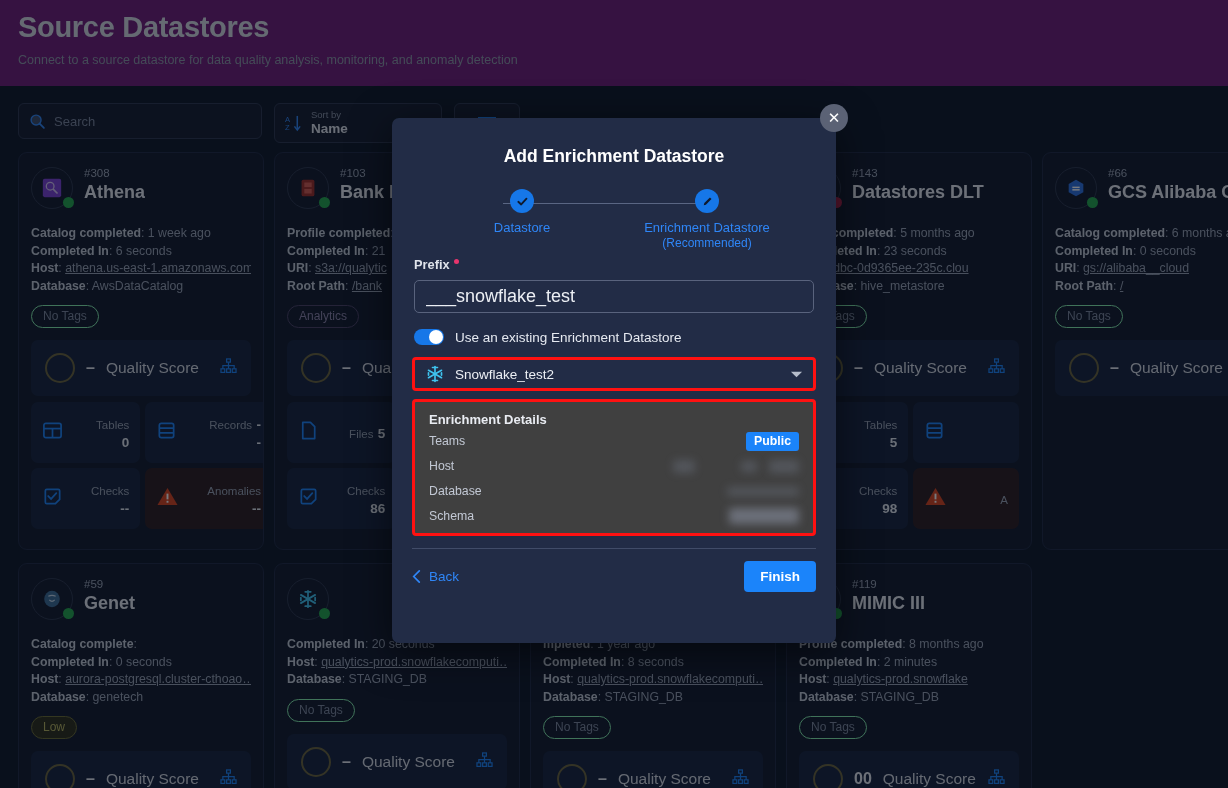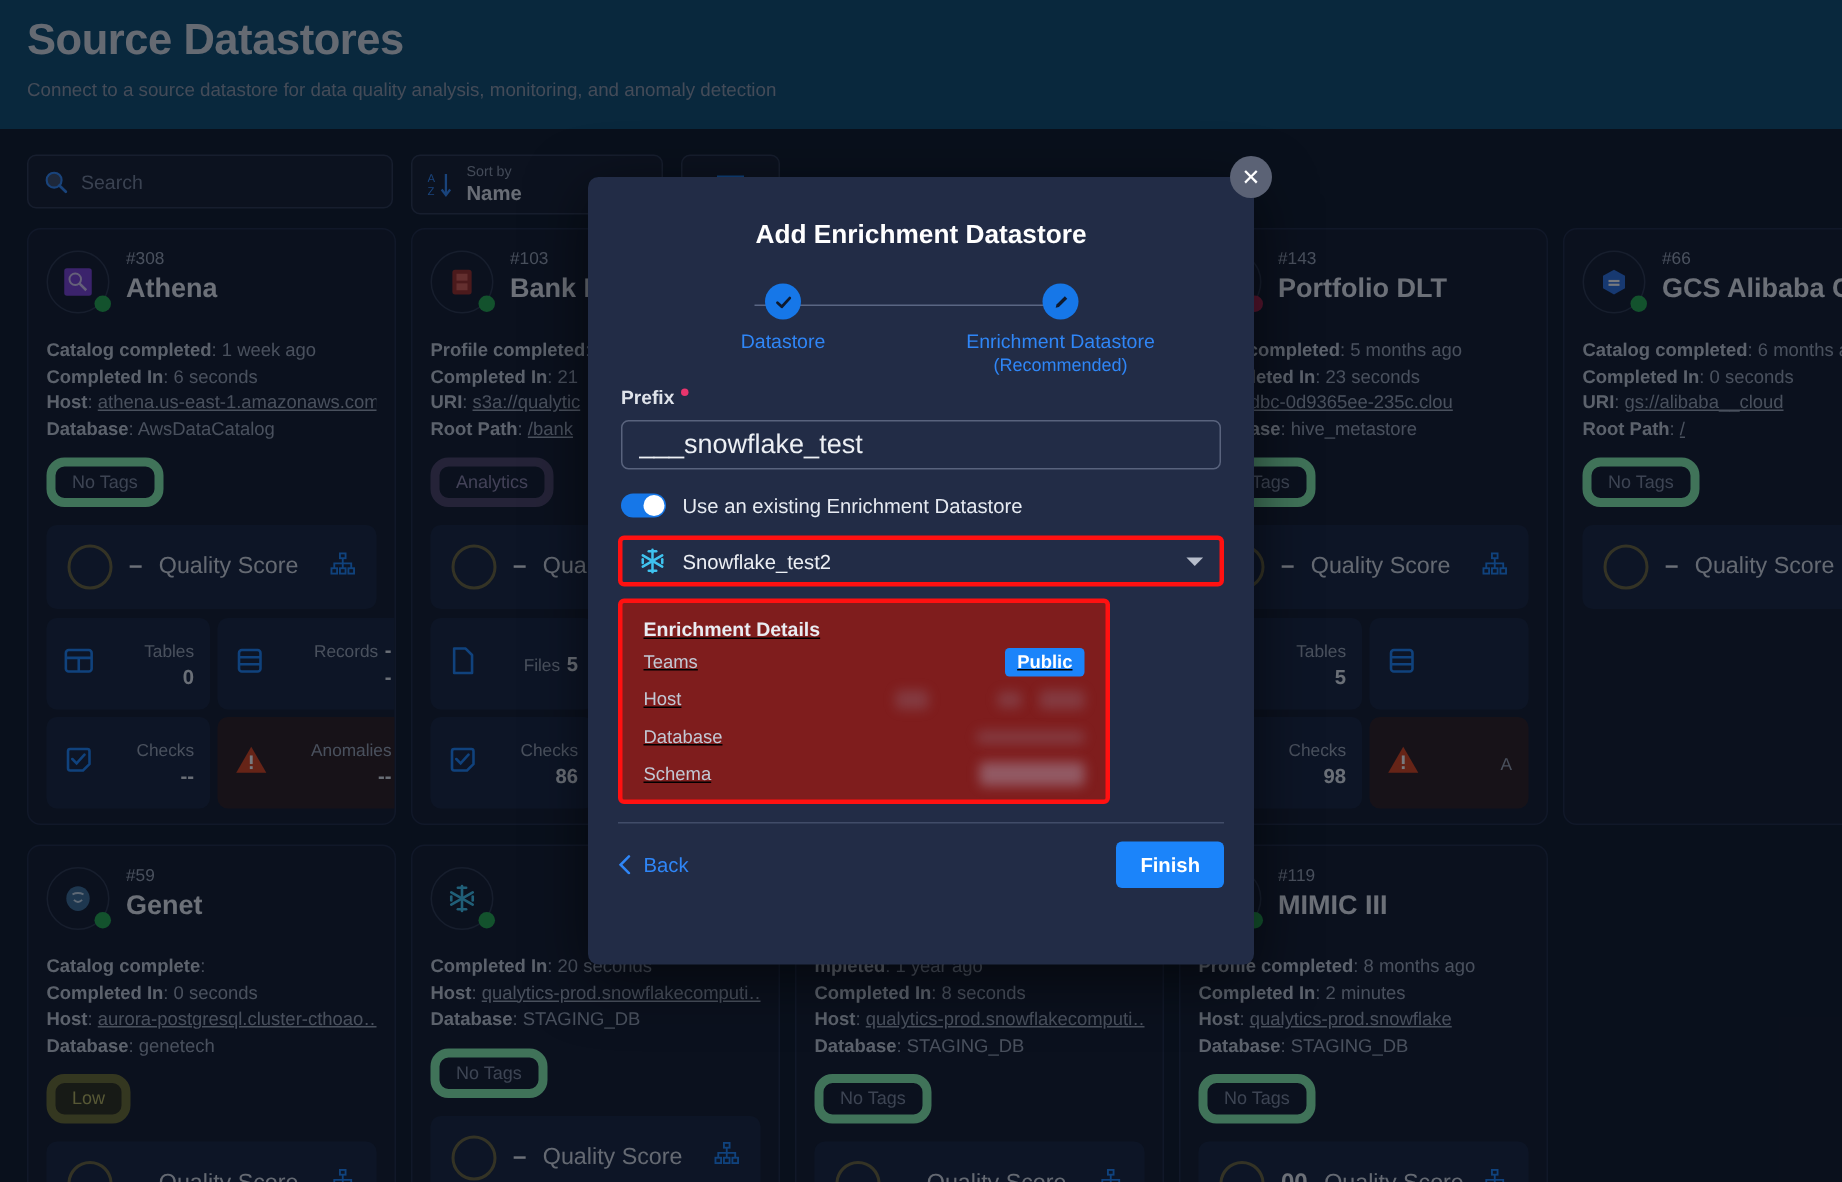--- a/index.html
+++ b/index.html
@@ -7,21 +7,21 @@
     width: 1228px; height: 788px;
     background: #0d1424;
     font-family: "Liberation Sans", sans-serif;
     overflow: hidden;
   }
   .app { position: relative; width: 1228px; height: 788px; }
 
   
   .page-header {
     position: absolute; left: 0; top: 0; width: 1228px; height: 86px;
-    background: #0c4a6e;
+    background: #701a75;
     padding: 8px 0 0 18px;
   }
   .page-title {
     font-size: 29px; font-weight: 700; color: #d7dbe3; letter-spacing: -0.3px;
     line-height: 38px;
   }
   .page-sub { font-size: 12.5px; color: #8e97a8; margin-top: 7px; }
 
   
   .toolbar {
@@ -76,21 +76,21 @@
   .meta { margin-top: 9px; }
   .meta-row {
     font-size: 12.3px; color: #9aa3b4; line-height: 17.5px; white-space: nowrap;
     overflow: hidden; text-overflow: clip;
   }
   .meta-row b { color: #c3c9d4; font-weight: 700; }
   .meta-row .lnk { color: #9aa3b4; text-decoration: underline; }
   .tag {
     display:inline-block; margin-top: 10px; padding: 3px 11px 4px;
     border-radius: 12px; font-size: 12px;
-    border: 6px solid #86efac; color: #7e889d;
+    border: 1px solid #86efac; color: #7e889d;
   }
   .tag.analytics { border-color: #4a3f63; color: #8c83a8; }
   .tag.low { border-color: #6c6a2e; color: #b9b45c; background: #2a2a18; }
 
   .qs {
     margin-top: 12px; height: 56px; background: #15203a; border-radius: 7px;
     display: flex; align-items: center; padding: 0 14px; gap: 11px;
   }
   .qs-ring {
     width: 30px; height: 30px; border-radius: 50%; border: 2px solid #6b6339;
@@ -166,22 +166,22 @@
 
   .ds-select {
     margin: 12px 20px 0; width: 404px; height: 34px; border-radius: 4px;
     border: 3px solid #ff1111; background: #222c46;
     display:flex; align-items:center; gap: 10px; padding: 0 10px; cursor:pointer;
   }
   .ds-name { font-size: 13.5px; color: #eceff4; }
   .ds-caret { margin-left: auto; }
 
   .details {
-    margin: 8px 20px 0; width: 328px; height: 137px; border-radius: 4px;
-    border: 3px solid #ff1111; background: #7f1d1d; padding: 10px 14px; text-decoration: underline;
+    margin: 8px 20px 0; width: 404px; height: 137px; border-radius: 4px;
+    border: 3px solid #ff1111; background: #404040; padding: 10px 14px;
   }
   .details-title { font-size: 13px; font-weight: 700; color: #e9ecf2; }
   .d-row { display:flex; align-items:center; height: 22px; margin-top: 3px; }
   .d-key { font-size: 12.3px; color: #c2c8d4; }
   .pill-public {
     margin-left: auto; background: #1b84fa; color: #fff; font-size: 12.3px;
     font-weight: 700; border-radius: 3px; padding: 2px 8px 3px;
   }
   .redact {
     border-radius: 3px; background: rgba(150,162,190,.22);
@@ -500,21 +500,21 @@
                   <path d="M3 8 L12 4 L21 8 L12 12 Z"></path>
                   <path d="M3 12 L12 8 L21 12 L12 16 Z"></path>
                   <path d="M3 16 L12 12 L21 16 L12 20 Z"></path>
                 </g>
               </svg>
             </div>
         <div class="status-dot" style="background:#b3214a"></div>
       </div>
       <div>
         <div class="card-id">#143</div>
-        <div class="card-name">Portfolio DLT</div>
+        <div class="card-name">Datastores DLT</div>
       </div>
     </div>
     <div class="meta">
           <div class="meta-row"><b>Scan completed</b>: <span>5 months ago</span></div>
           <div class="meta-row"><b>Completed In</b>: <span>23 seconds</span></div>
           <div class="meta-row"><b>Host</b>: <span class="lnk">dbc-0d9365ee-235c.clou</span></div>
           <div class="meta-row"><b>Database</b>: <span>hive_metastore</span></div>
         </div>
     <div class="tag">No Tags</div>
     <div class="qs">

